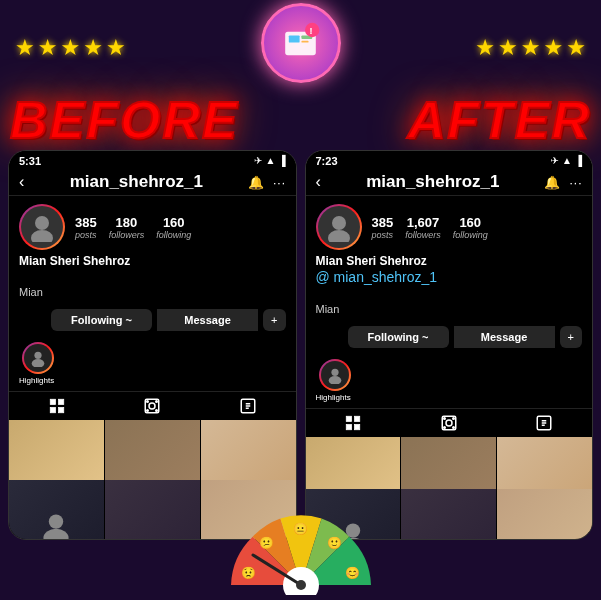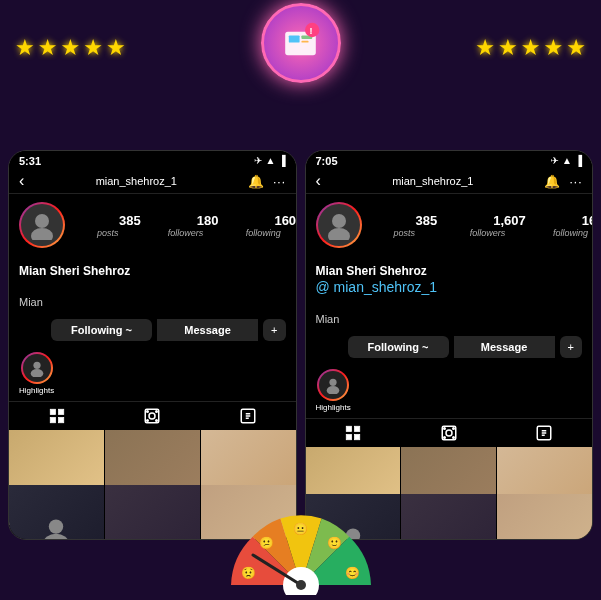--- a/index.html
+++ b/index.html
@@ -87,21 +87,21 @@
     .nav-bar {
       background: #000;
       color: #fff;
       display: flex;
       align-items: center;
       justify-content: space-between;
       padding: 3px 10px;
       font-size: 13px;
       border-bottom: 0.5px solid #222;
     }
-    .nav-username { font-weight: 400; font-size: 11px; }
+    .nav-username { font-weight: 700; font-size: 17px; }
     .nav-icons { display: flex; gap: 8px; align-items: center; }
     .nav-back { font-size: 16px; }
 
     
     .profile-section {
       background: #000;
       color: #fff;
       padding: 8px 10px 6px;
     }
     .profile-top {
@@ -136,32 +136,31 @@
     }
     .stat {
       display: flex;
       flex-direction: column;
       align-items: center;
       font-size: 11px;
     }
     .stat-num {
       font-weight: 700;
       font-size: 13px;
-      margin-left: 44px;
     }
     .stat-label {
       color: #aaa;
       font-size: 9px;
       font-style: italic;
     }
 
     .profile-name {
       font-weight: 600;
       font-size: 12px;
-      margin-top: 16px;
+      margin-top: 4px;
     }
     .profile-handle {
       color: #aaa;
       font-size: 10px;
       margin-top: 1px;
     }
     .profile-bio {
       font-size: 11px;
       color: #ccc;
       margin-top: 18px;
@@ -211,21 +210,21 @@
     
     .highlights-row {
       background: #000;
       display: flex;
       gap: 8px;
       padding: 6px 10px;
     }
     .highlight-item {
       display: flex;
       flex-direction: column;
-      align-items: center;
+      align-items: flex-end;
       gap: 2px;
     }
     .highlight-circle {
       width: 32px;
       height: 32px;
       border-radius: 50%;
       background: linear-gradient(135deg, #833ab4, #fd1d1d, #fcb045);
       padding: 2px;
     }
     .highlight-inner {
@@ -337,20 +336,25 @@
 
     <div class="stars-right">
       <span class="star">★</span>
       <span class="star">★</span>
       <span class="star">★</span>
       <span class="star">★</span>
       <span class="star">★</span>
     </div>
   </div>
 
+  <div class="before-after-text-row">
+    <span class="before-label">BEFORE</span>
+    <div style="width:80px"></div>
+    <span class="after-label">AFTER</span>
+  </div>
 </div>
 
 <div class="main-content">
 
   <div class="phone-mockup">
     <div class="status-bar">
       <span class="status-time">5:31</span>
       <div class="status-icons">
         <span>✈</span>
         <span>▲</span>
@@ -449,21 +453,21 @@
           </svg>
         </div>
       </div>
       <div class="photo-cell photo-cell-5"></div>
       <div class="photo-cell photo-cell-6"></div>
     </div>
   </div>
 
   <div class="phone-mockup">
     <div class="status-bar">
-      <span class="status-time">7:05</span>
+      <span class="status-time">7:23</span>
       <div class="status-icons">
         <span>✈</span>
         <span>▲</span>
         <span>▐</span>
       </div>
     </div>
     <div class="nav-bar">
       <span class="nav-back">‹</span>
       <span class="nav-username">mian_shehroz_1</span>
       <div class="nav-icons">

